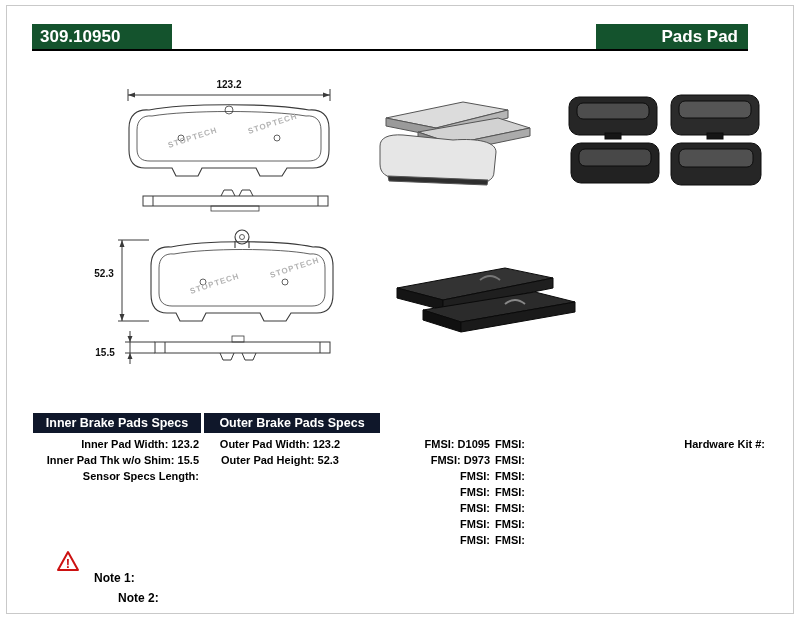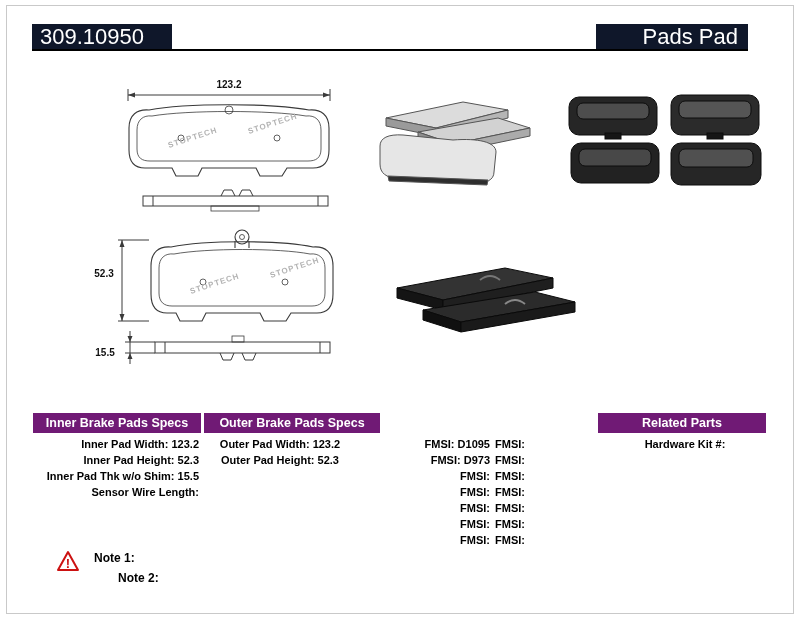--- a/index.html
+++ b/index.html
@@ -9,54 +9,54 @@
   }
   .frame {
     position:absolute; left:6px; top:5px; right:6px; bottom:5px;
     border:1px solid #c9c9c9; pointer-events:none;
   }
   .header {
     position:absolute; left:32px; top:24px; width:716px; height:25px;
     border-bottom:2px solid #000; display:flex; justify-content:space-between;
   }
   .hbar {
-    background:#0f172a; color:#fff; font-weight:normal; font-size:22px;
+    background:#14532d; color:#fff; font-weight:bold; font-size:17px;
     height:25px; line-height:25px; white-space:nowrap;
   }
   .hbar.left  { width:132px; padding-left:8px; }
   .hbar.right { width:142px; padding-right:10px; text-align:right; }
 
   svg { position:absolute; }
   .drawing { left:85px; top:70px; }
   .photo1  { left:358px; top:88px; }
   .photo2  { left:563px; top:85px; }
   .photo3  { left:385px; top:258px; }
 
   .dimtext { font-size:10px; font-weight:bold; fill:#111; }
   .wmark   { font-size:8px; font-weight:bold; fill:#b3b3b3; letter-spacing:1px; }
 
   .col-hdr {
-    position:absolute; top:413px; height:20px; background:#701a75; color:#fff;
+    position:absolute; top:413px; height:20px; background:#0f172a; color:#fff;
     font-weight:bold; font-size:12.5px; text-align:center; line-height:20px;
   }
   #hdr-inner   { left:33px;  width:168px; }
   #hdr-outer   { left:204px; width:176px; }
   #hdr-fmsi    { left:383px; width:212px; }
   #hdr-related { left:598px; width:168px; }
 
   .speccol { position:absolute; top:436px; font-size:11px; font-weight:bold; color:#000; }
   .speccol div { line-height:16px; height:16px; white-space:nowrap; }
   #col-inner  { left:33px;  width:166px; text-align:right; }
   #col-outer  { left:204px; width:152px; text-align:center; }
   #col-fmsi-l { left:390px; width:100px; text-align:right; }
   #col-fmsi-r { left:495px; width:100px; text-align:left; }
-  #col-related{ left:605px; width:160px; text-align:center; }
+  #col-related{ left:605px; width:160px; text-align:right; }
 
   .warn { left:56px; top:550px; }
-  .note { position:absolute; left:94px; font-size:12px; font-weight:bold; color:#000; }
+  .note { position:absolute; left:94px; font-size:12px; font-weight:bold; color:#000;margin-top:20px; }
   #note1 { top:551px; }
   #note2 { top:571px;padding-left:24px; }
 </style>
 </head>
 <body>
 
 <div class="page">
   <div class="frame"></div>
 
   <div class="header">
@@ -173,27 +173,25 @@
       <path d="M38,52 L150,34 L190,44 L76,64 Z" fill="#2b2b2b"></path>
       <path d="M38,52 L76,64 L76,74 L38,62 Z" fill="#101010"></path>
       <path d="M76,64 L190,44 L190,54 L76,74 Z" fill="#1a1a1a"></path>
     </g>
     <path d="M95,22 q10,-8 20,0" stroke="#777" fill="none" stroke-width="2"></path>
     <path d="M120,46 q10,-8 20,0" stroke="#888" fill="none" stroke-width="2"></path>
   </svg>
 
   <div class="col-hdr" id="hdr-inner">Inner Brake Pads Specs</div>
   <div class="col-hdr" id="hdr-outer">Outer Brake Pads Specs</div>
-  <div class="col-hdr" id="hdr-related">Related Parts</div>
 
   <div class="speccol" id="col-inner">
     <div>Inner Pad Width: 123.2</div>
-    <div>Inner Pad Height: 52.3</div>
     <div>Inner Pad Thk w/o Shim: 15.5</div>
-    <div>Sensor Wire Length:</div>
+    <div>Sensor Specs Length:</div>
   </div>
 
   <div class="speccol" id="col-outer">
     <div>Outer Pad Width: 123.2</div>
     <div>Outer Pad Height: 52.3</div>
   </div>
 
   <div class="speccol" id="col-fmsi-l">
     <div>FMSI: D1095</div>
     <div>FMSI: D973</div>

